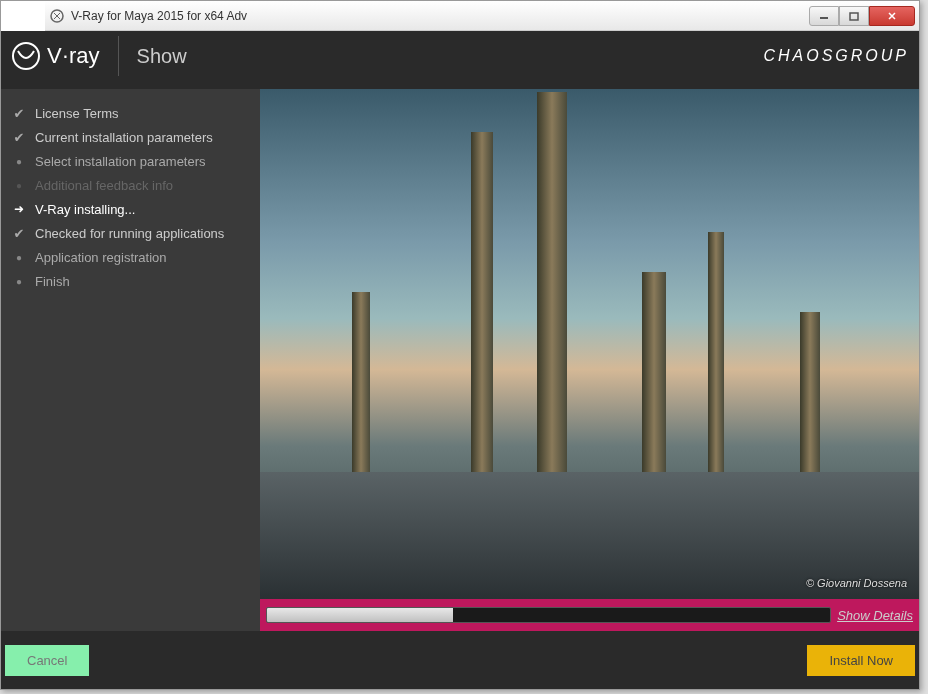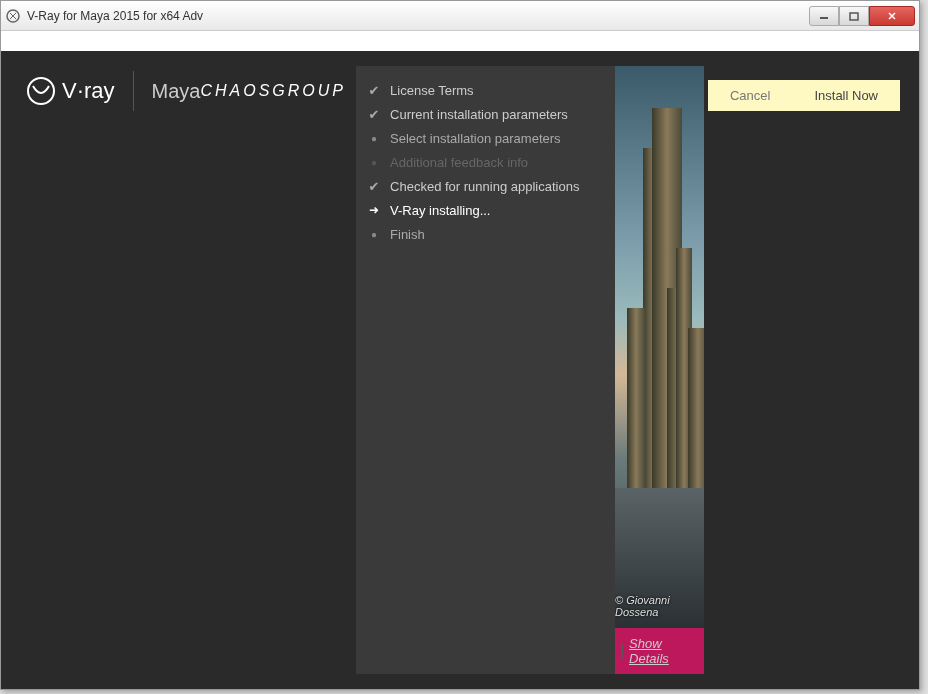--- a/index.html
+++ b/index.html
@@ -24,20 +24,21 @@
       flex-direction: column;
       position: relative;
     }
     .titlebar {
       height: 30px;
       background: linear-gradient(to bottom, #fff, #e8e8e8);
       border-bottom: 1px solid #ccc;
       display: flex;
       align-items: center;
       padding: 0 4px;
+      margin-left: 44px;
     }
     .titlebar-icon {
       width: 16px;
       height: 16px;
       margin-right: 6px;
       display: flex;
       align-items: center;
       justify-content: center;
     }
     .titlebar-title {
@@ -65,24 +66,22 @@
       background: linear-gradient(to bottom, #e56560, #c93a31);
       color: #fff;
       border-color: #a52820;
       border-radius: 0 3px 3px 0;
       width: 46px;
     }
     .win-btn.minimize { border-radius: 3px 0 0 3px; }
     .content {
       flex: 1;
       background: #2a2a2a;
-      padding: 15px;
-      display: flex;
-      flex-direction: row;
-      margin-top: 20px;
+      display: flex;
+      flex-direction: column;
     }
     .header {
       height: 50px;
       display: flex;
       align-items: center;
       padding: 0 10px;
       margin-bottom: 8px;
     }
     .logo-vray {
       display: flex;
@@ -248,25 +247,25 @@
       align-items: center;
       padding: 0 4px;
     }
     .btn {
       padding: 8px 22px;
       font-size: 13px;
       border: none;
       cursor: pointer;
     }
     .btn-cancel {
-      background: #fef9c3;
+      background: #86efac;
       color: #777;
     }
     .btn-install {
-      background: #fef9c3;
+      background: #eab308;
       color: #444;
     }
   </style>
 </head>
 <body>
 
 <div class="window">
   <div class="titlebar">
     <div class="titlebar-icon">
       <svg width="14" height="14" viewBox="0 0 14 14">
@@ -297,21 +296,21 @@
   <div class="content">
     <div class="header">
       <div class="logo-vray">
         <svg class="logo-circle" viewBox="0 0 30 30">
           <circle cx="15" cy="15" r="13" fill="none" stroke="#fff" stroke-width="2"></circle>
           <path d="M7 10 Q15 24 23 10" fill="none" stroke="#fff" stroke-width="2"></path>
         </svg>
         <span>V·ray</span>
       </div>
       <div class="divider-vert"></div>
-      <div class="logo-maya">Maya</div>
+      <div class="logo-maya">Show</div>
       <div class="spacer"></div>
       <div class="logo-chaos">CHAOSGROUP</div>
     </div>
 
     <div class="main-area">
       <div class="sidebar">
         <div class="step completed">
           <span class="step-icon check-icon"></span>
           <span>License Terms</span>
         </div>
@@ -320,27 +319,31 @@
           <span>Current installation parameters</span>
         </div>
         <div class="step pending">
           <span class="step-icon bullet-icon"></span>
           <span>Select installation parameters</span>
         </div>
         <div class="step disabled">
           <span class="step-icon bullet-disabled-icon"></span>
           <span>Additional feedback info</span>
         </div>
+        <div class="step active">
+          <span class="step-icon arrow-icon"></span>
+          <span>V-Ray installing...</span>
+        </div>
         <div class="step completed">
           <span class="step-icon check-icon"></span>
           <span>Checked for running applications</span>
         </div>
-        <div class="step active">
-          <span class="step-icon arrow-icon"></span>
-          <span>V-Ray installing...</span>
+        <div class="step pending">
+          <span class="step-icon bullet-icon"></span>
+          <span>Application registration</span>
         </div>
         <div class="step pending">
           <span class="step-icon bullet-icon"></span>
           <span>Finish</span>
         </div>
       </div>
 
       <div class="preview-panel">
         <div class="preview-image">
           <div class="skyline">

